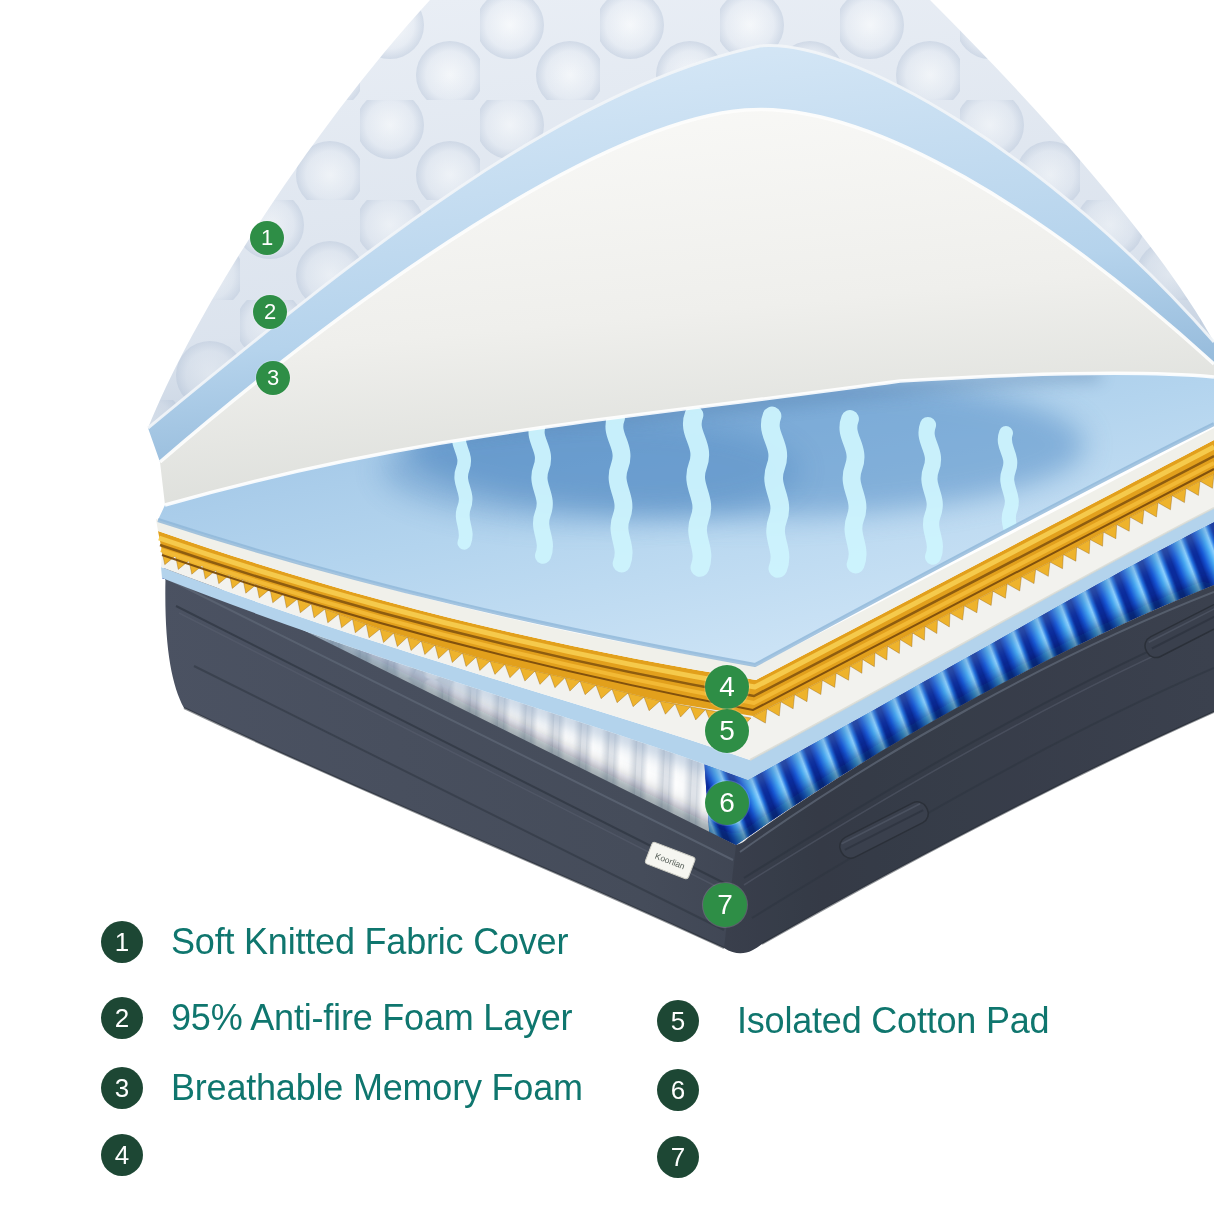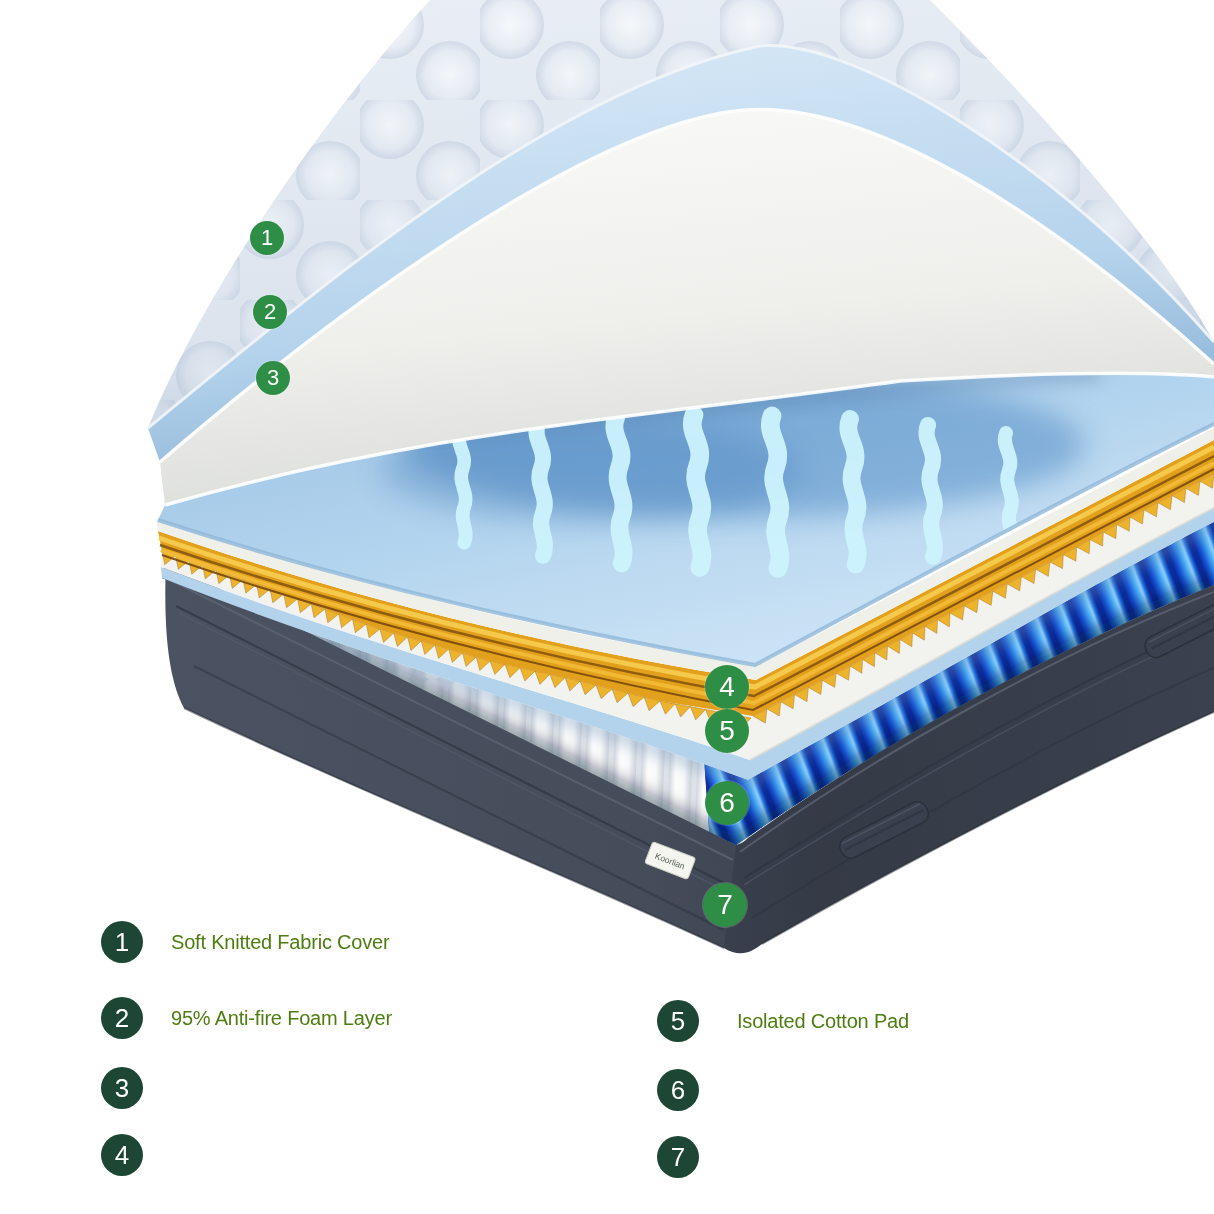--- a/index.html
+++ b/index.html
@@ -27,21 +27,21 @@
   .c7{left:703px;top:883px;}
 
   
   .legend-item{position:absolute;display:flex;align-items:center;}
   .legend-badge{
     width:42px;height:42px;border-radius:50%;background:#1d4734;color:#ffffff;
     display:flex;align-items:center;justify-content:center;
     font-size:26px;line-height:1;flex:0 0 auto;
   }
   .legend-label{
-    margin-left:28px;color:#4d7c0f;font-size:20px;letter-spacing:-0.2px;
+    margin-left:28px;color:#0f766e;font-size:36px;letter-spacing:-0.2px;
     white-space:nowrap;
   }
   .l1{left:101px;top:921px;}
   .l2{left:101px;top:997px;}
   .l3{left:101px;top:1067px;}
   .l4{left:101px;top:1134px;}
   .r5{left:657px;top:1000px;}
   .r6{left:657px;top:1069px;}
   .r7{left:657px;top:1136px;}
   .r5 .legend-label,.r6 .legend-label,.r7 .legend-label{margin-left:38px;text-align:center;}
@@ -242,20 +242,21 @@
   <div class="legend-item l1">
     <div class="legend-badge">1</div>
     <div class="legend-label">Soft Knitted Fabric Cover</div>
   </div>
   <div class="legend-item l2">
     <div class="legend-badge">2</div>
     <div class="legend-label">95% Anti-fire Foam Layer</div>
   </div>
   <div class="legend-item l3">
     <div class="legend-badge">3</div>
+    <div class="legend-label">Breathable Memory Foam</div>
   </div>
   <div class="legend-item l4">
     <div class="legend-badge">4</div>
   </div>
   <div class="legend-item r5">
     <div class="legend-badge">5</div>
     <div class="legend-label">Isolated Cotton Pad</div>
   </div>
   <div class="legend-item r6">
     <div class="legend-badge">6</div>

